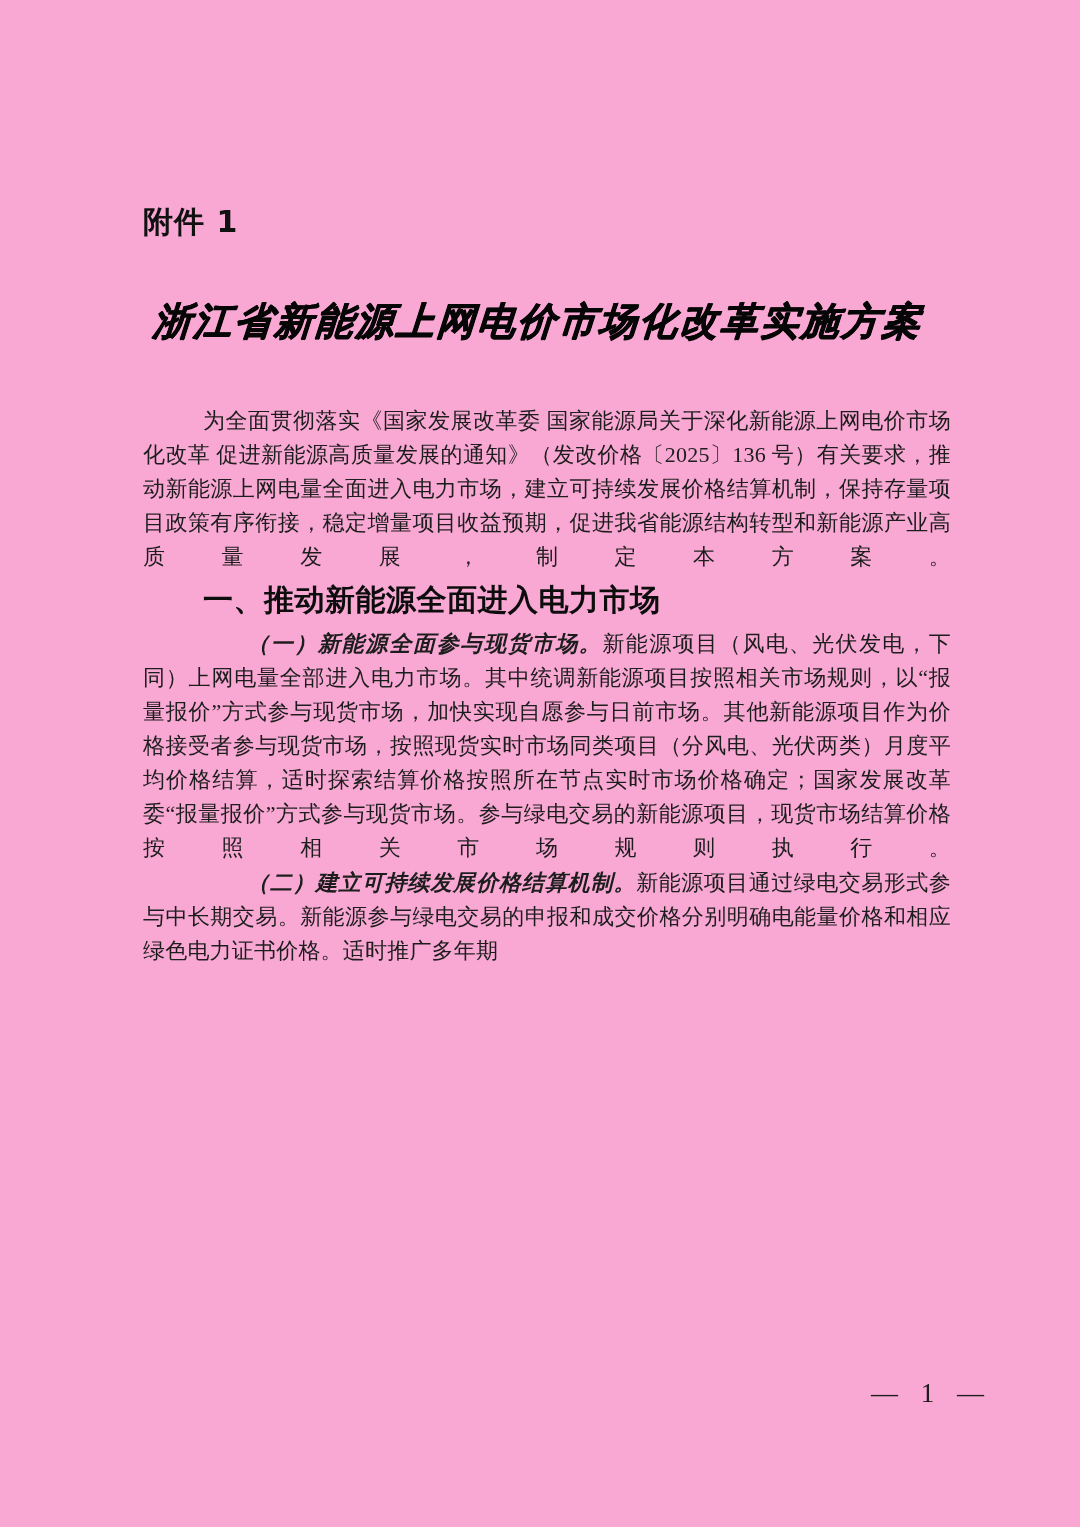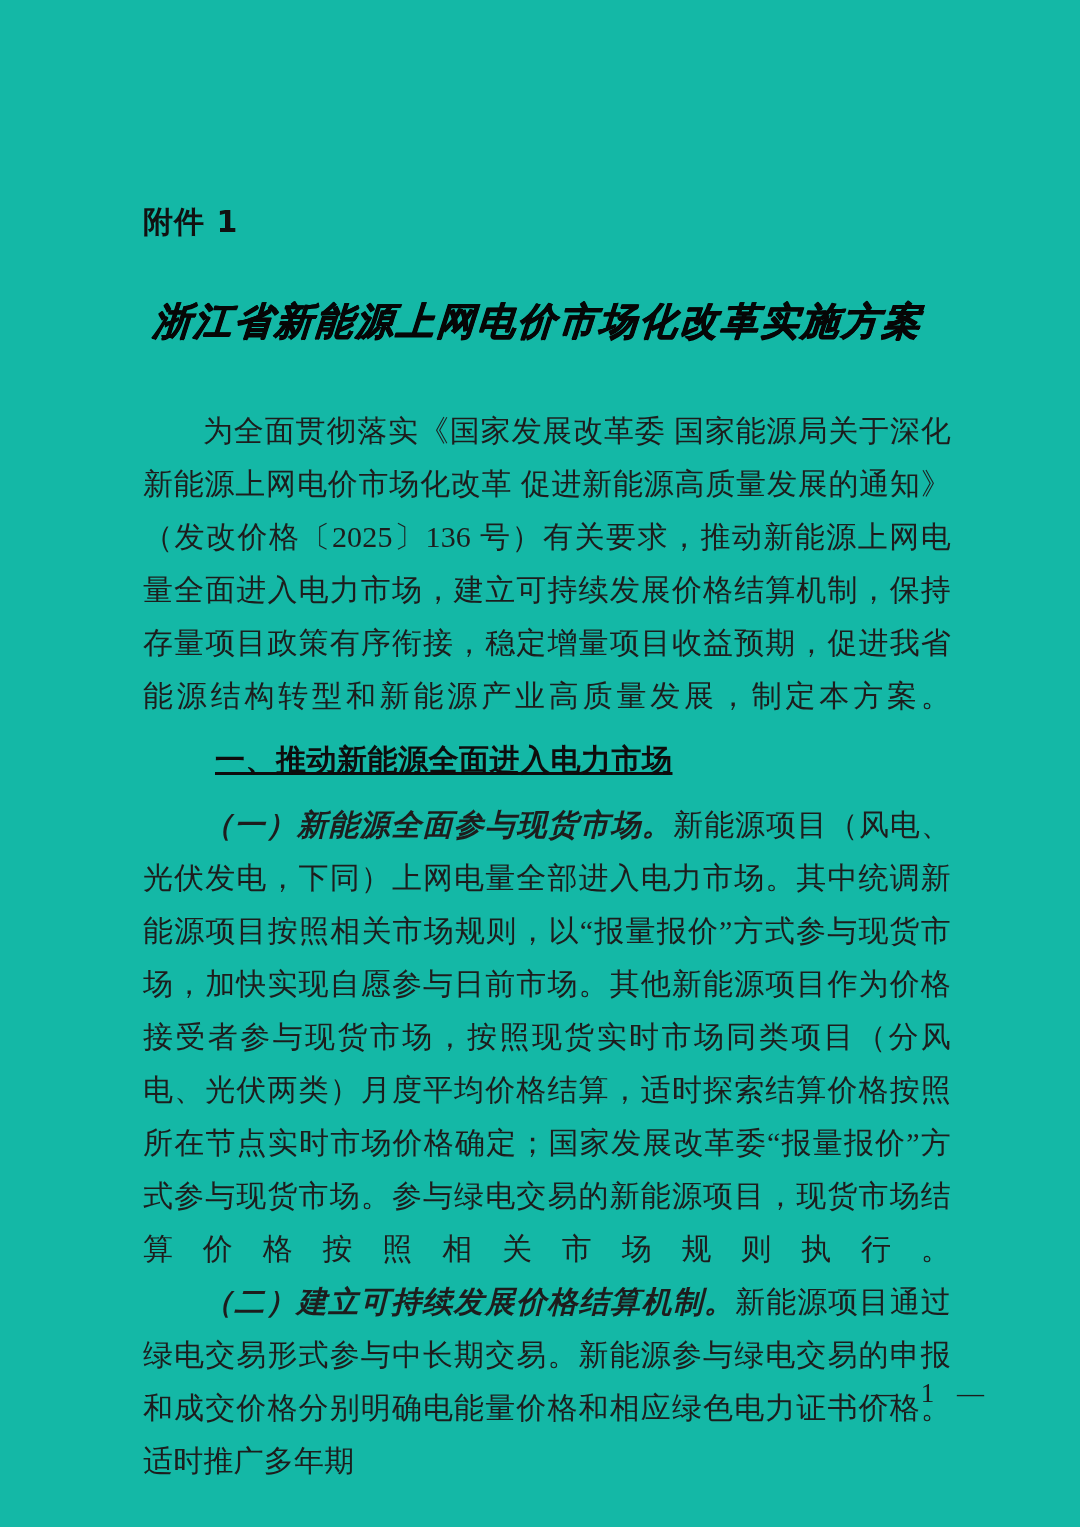--- a/index.html
+++ b/index.html
@@ -6,21 +6,21 @@
   html, body {
     margin: 0;
     padding: 0;
     background: #ffffff;
   }
 
   .page {
     position: relative;
     width: 1080px;
     height: 1527px;
-    background: #14b8a6;
+    background: #f9a8d4;
     overflow: hidden;
     box-sizing: border-box;
     font-family: "Liberation Serif", "DejaVu Serif", serif;
     color: #1a1a1a;
   }
 
   
   .attach-label {
     position: absolute;
     left: 143px;
@@ -58,58 +58,58 @@
   .body-block {
     position: absolute;
     left: 143px;
     top: 404px;
     width: 808px;
   }
 
   .para {
     margin: 0;
     font-family: "Liberation Serif", "DejaVu Serif", serif;
-    font-size: 30px;
-    line-height: 53px;
+    font-size: 22px;
+    line-height: 34px;
     color: #1d1d1d;
     text-align: justify;
     text-align-last: left;
     text-indent: 60px;
     letter-spacing: 0.2px;
     word-break: break-all;
   }
 
   .para.tight {
     text-align-last: justify;
   }
 
   .para.last-line-left {
     text-align-last: left;
   }
 
   
   .section-head {
-    margin: 12px;
+    margin: 0;
     font-family: "DejaVu Sans", "Liberation Sans", sans-serif;
     font-size: 30px;
     line-height: 52.3px;
     font-weight: 700;
     color: #0d0d0d;
     text-indent: 60px;
     letter-spacing: 0.5px;
     white-space: nowrap;
-    text-decoration: underline;
   }
 
   
   .lead-in {
     font-family: "DejaVu Serif", "Liberation Serif", serif;
     font-weight: 700;
     font-style: italic;
     letter-spacing: 0.6px;
+    margin-left: 44px;
   }
 
   
   .page-footer {
     position: absolute;
     right: 88px;
     bottom: 118px;
     font-family: "Liberation Serif", "DejaVu Serif", serif;
     font-size: 27px;
     color: #1d1d1d;

